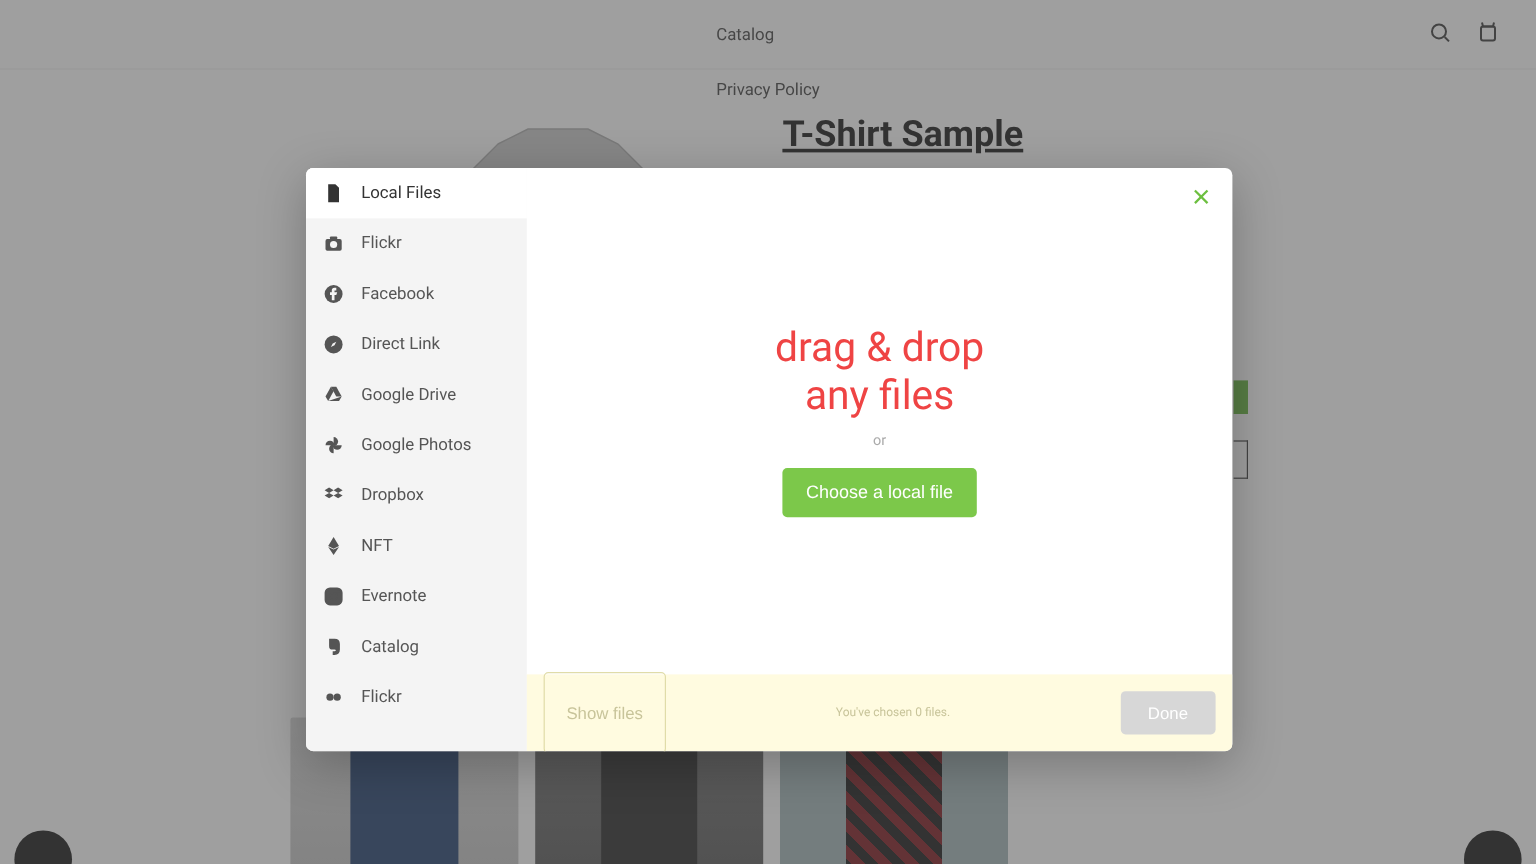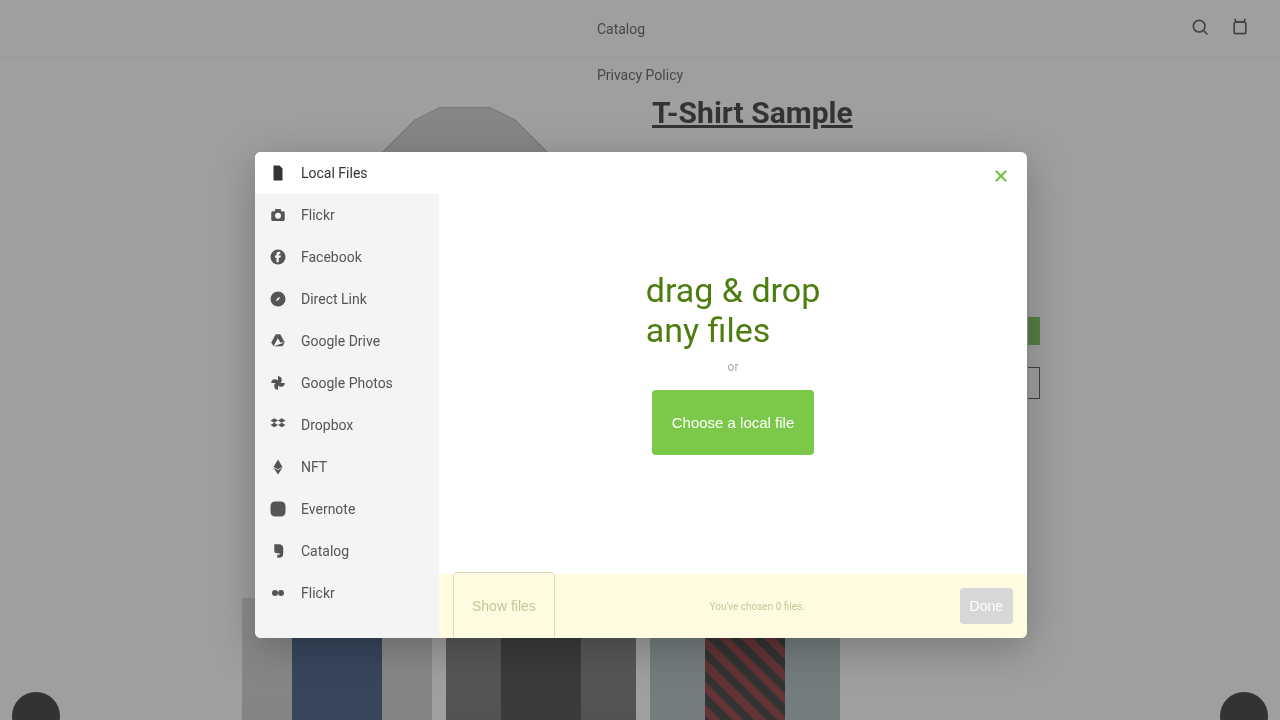--- a/index.html
+++ b/index.html
@@ -27,44 +27,44 @@
   .thumb.t2 { background: linear-gradient(180deg,#6a6a6a 0%,#4a4a4a 100%); position: relative; }
   .thumb.t2::after { content:""; position:absolute; left:55px; top:20px; width:80px; height:110px; background:#222; border-radius:6px; }
   .thumb.t3 { background: #9fb4b6; position: relative; }
   .thumb.t3::after { content:""; position:absolute; left:55px; top:10px; width:80px; height:130px;
     background: repeating-linear-gradient(45deg,#7a1018 0 8px,#111 8px 16px); border-radius:4px; }
 
   
   .scrim { position: absolute; inset: 0; background: rgba(80,80,80,0.55); }
 
   
-  .modal { position: absolute; left: 255px; top: 152px; width: 772px; height: 486px; background: #fff; border-radius: 6px; box-shadow: 0 10px 40px rgba(0,0,0,0.25); display: flex; overflow: hidden; }
+  .modal { position: absolute; left: 255px; top: 140px; width: 772px; height: 486px; background: #fff; border-radius: 6px; box-shadow: 0 10px 40px rgba(0,0,0,0.25); display: flex; overflow: hidden; }
 
   
   .modal-sidebar { width: 184px; background: #f4f4f4; display: flex; flex-direction: column; padding-top: 0; }
   .side-item { display: flex; align-items: center; gap: 14px; padding: 12px 14px; color: #555; font-size: 14px; cursor: pointer; }
   .side-item.active { background: #fff; color: #333; }
   .side-item .ic { width: 18px; height: 18px; display: inline-flex; align-items: center; justify-content: center; }
   .side-item .ic svg { width: 18px; height: 18px; fill: #555; }
   .side-item.active .ic svg { fill: #333; }
 
   
   .modal-main { flex: 1; position: relative; display: flex; flex-direction: column; }
   .close-btn { position: absolute; top: 14px; right: 14px; width: 24px; height: 24px; cursor: pointer; display:flex; align-items:center; justify-content:center; }
   .close-btn svg { width: 18px; height: 18px; stroke: #6cbf3f; stroke-width: 2.5; }
 
   .drop-area { flex: 1; display: flex; flex-direction: column; align-items: center; justify-content: center; gap: 6px; }
-  .drop-title { font-size: 34px; font-weight: 400; color: #4d7c0f; line-height: 1.15; }
+  .drop-title { font-size: 34px; font-weight: 400; color: #ef4444; text-align: center; line-height: 1.15; }
   .or-text { font-size: 12px; color: #aaa; margin-top: 4px; }
-  .choose-btn { margin-top: 10px; background: #7cc84a; color: #fff; border: none; border-radius: 4px; padding: 24px 20px; font-size: 15px; cursor: pointer; }
+  .choose-btn { margin-top: 10px; background: #7cc84a; color: #fff; border: none; border-radius: 4px; padding: 12px 20px; font-size: 15px; cursor: pointer; }
 
   .modal-footer { height: 64px; background: #fffbe0; display: flex; align-items: center; justify-content: space-between; padding: 0 14px; }
   .show-files-btn { border: 1px solid #e0dca8; background: transparent; color: #c8c49a; padding: 25px 18px; border-radius: 4px; font-size: 14px; cursor: pointer; }
   .chosen-text { color: #c8c49a; font-size: 10px; }
-  .done-btn { background: #d7d7d7; color: #fff; border: none; border-radius: 4px; padding: 10px 10px; font-size: 14px; cursor: pointer; }
+  .done-btn { background: #d7d7d7; color: #fff; border: none; border-radius: 4px; padding: 10px 23px; font-size: 14px; cursor: pointer; }
 
   
   .corner-circle { position: absolute; width: 48px; height: 48px; border-radius: 50%; background: #111; }
   .corner-left { left: 12px; bottom: -20px; }
   .corner-right { right: 12px; bottom: -20px; }
 </style>
 </head>
 <body>
 
 <div class="header">

